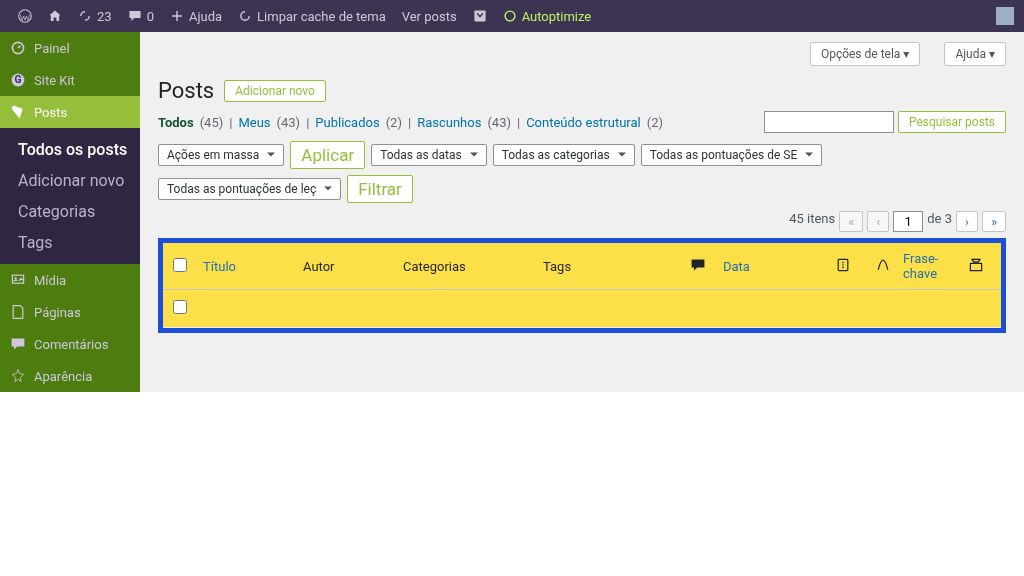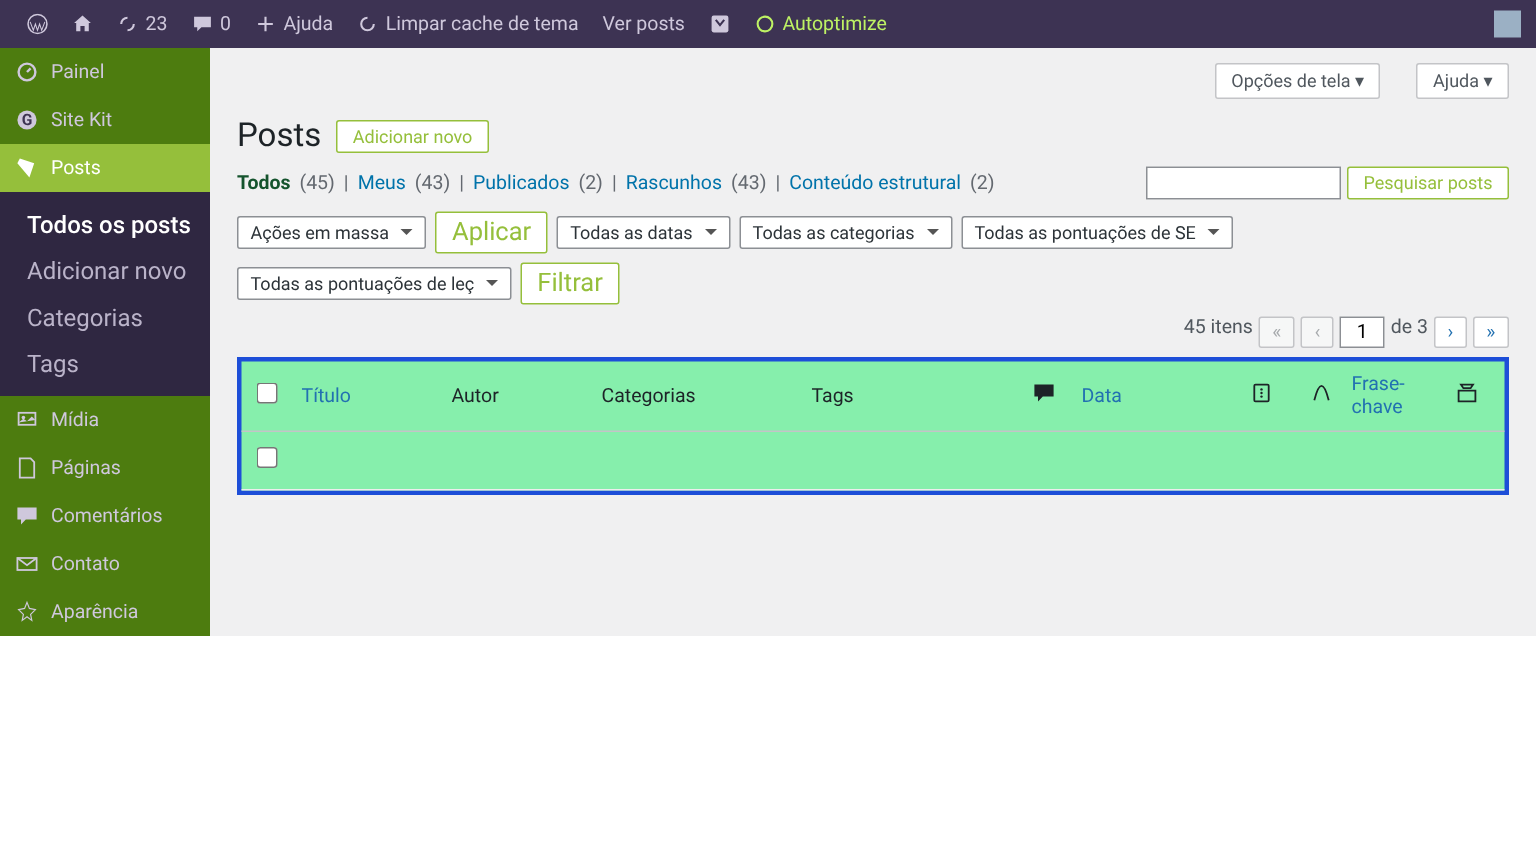--- a/index.html
+++ b/index.html
@@ -35,21 +35,21 @@
 .srch input{width:130px;border:1px solid #8c8f94;padding:3px 6px;font-size:12px}
 .srch button{border:1px solid #95bf3b;background:#fff;color:#95bf3b;padding:3px 10px;font-size:12px;cursor:pointer;border-radius:2px}
 .actions{padding:0 18px 8px;display:flex;gap:6px;flex-wrap:wrap;align-items:center}
 .sel{border:1px solid #8c8f94;background:#fff;padding:3px 24px 3px 8px;font-size:12px;color:#2c3338;border-radius:2px;position:relative;cursor:pointer}
 .sel::after{content:'';position:absolute;right:8px;top:50%;transform:translateY(-30%);border:4px solid transparent;border-top-color:#555}
 .abtn{border:1px solid #95bf3b;background:#fff;color:#95bf3b;padding:3px 10px;font-size:17px;border-radius:2px;cursor:pointer}
 .pgn{padding:0 18px 6px;display:flex;justify-content:flex-end;align-items:flex-start;gap:4px;font-size:12px;color:#50575e}
 .pbtn{border:1px solid #c3c4c7;background:#f6f7f7;padding:2px 8px;color:#a7aaad;cursor:pointer;border-radius:2px}
 .pbtn.en{color:#2271b1;background:#fff}
 .pin{width:30px;text-align:center;border:1px solid #8c8f94;padding:2px}
-.tbl{margin:0 18px;background:#86efac;border:3px solid #1d4ed8}
+.tbl{margin:0 18px;background:#fde047;border:5px solid #1d4ed8}
 .thead{display:flex;align-items:center;padding:8px 10px;border-bottom:1px solid #c3c4c7;font-size:13px;color:#2271b1}
 .thead .th{cursor:pointer}
 .thead .th.plain{color:#1d2327;cursor:default}
 .thead .cb{width:30px}
 .thead .c1{width:100px}
 .thead .c2{width:100px}
 .thead .c3{width:140px}
 .thead .c4{width:130px}
 .thead .c5{width:50px;text-align:center}
 .thead .c6{width:100px}
@@ -166,27 +166,20 @@
           <span>Páginas</span>
         </div>
   <div class="mi">
           <svg viewBox="0 0 20 20">
             <path d="M2 3h16v10H9l-4 4v-4H2z"></path>
           </svg>
           <span>Comentários</span>
         </div>
   <div class="mi">
           <svg viewBox="0 0 20 20">
-            <rect x="2" y="5" width="16" height="10" fill="none" stroke="currentColor" stroke-width="1.5"></rect>
-            <path d="M2 5l8 6 8-6" fill="none" stroke="currentColor" stroke-width="1.5"></path>
-          </svg>
-          <span>Contato</span>
-        </div>
-  <div class="mi">
-          <svg viewBox="0 0 20 20">
             <path d="M10 2l2 5 5 1-4 4 1 5-4-3-4 3 1-5-4-4 5-1z" fill="none" stroke="currentColor" stroke-width="1"></path>
           </svg>
           <span>Aparência</span>
         </div>
 </div>
 
 <div class="main">
   <div class="optbar">
     <button class="optbtn">Opções de tela ▾</button>
     <button class="optbtn">Ajuda ▾</button>

